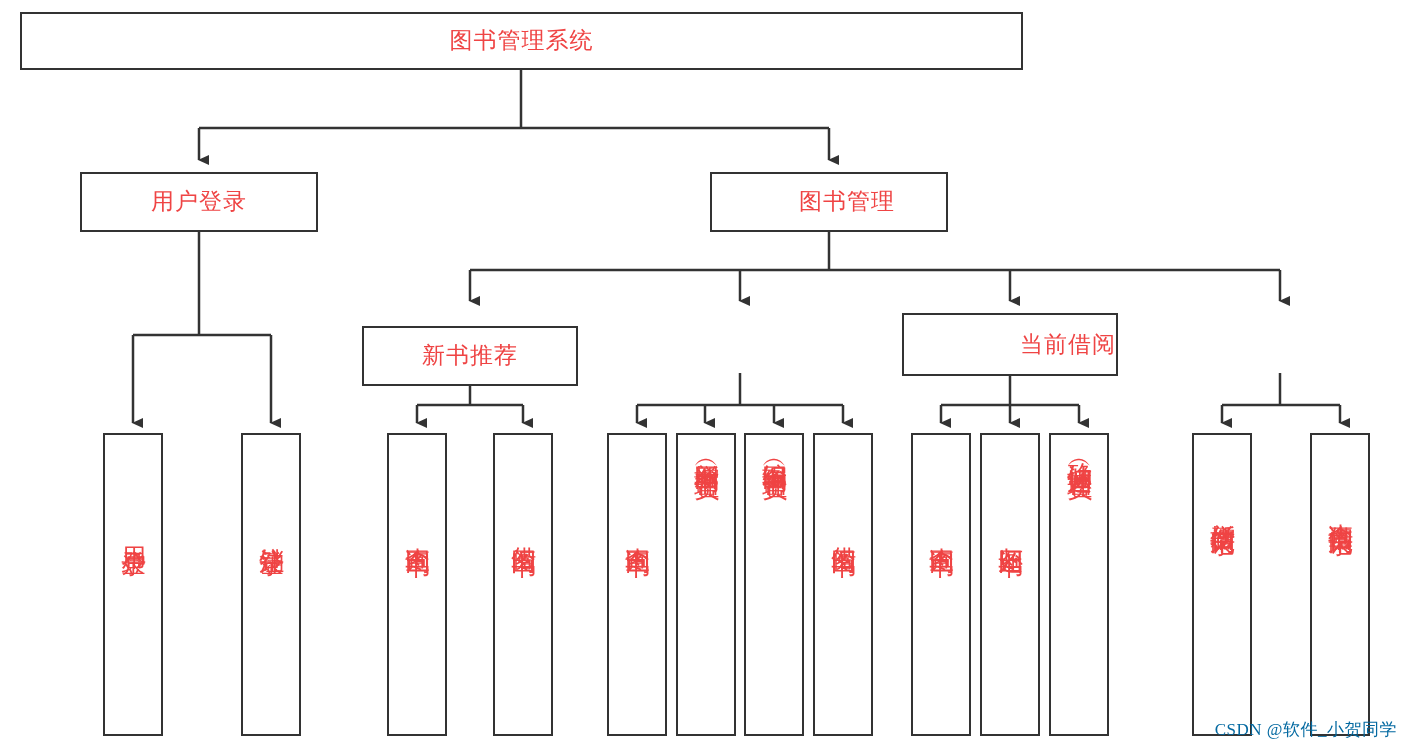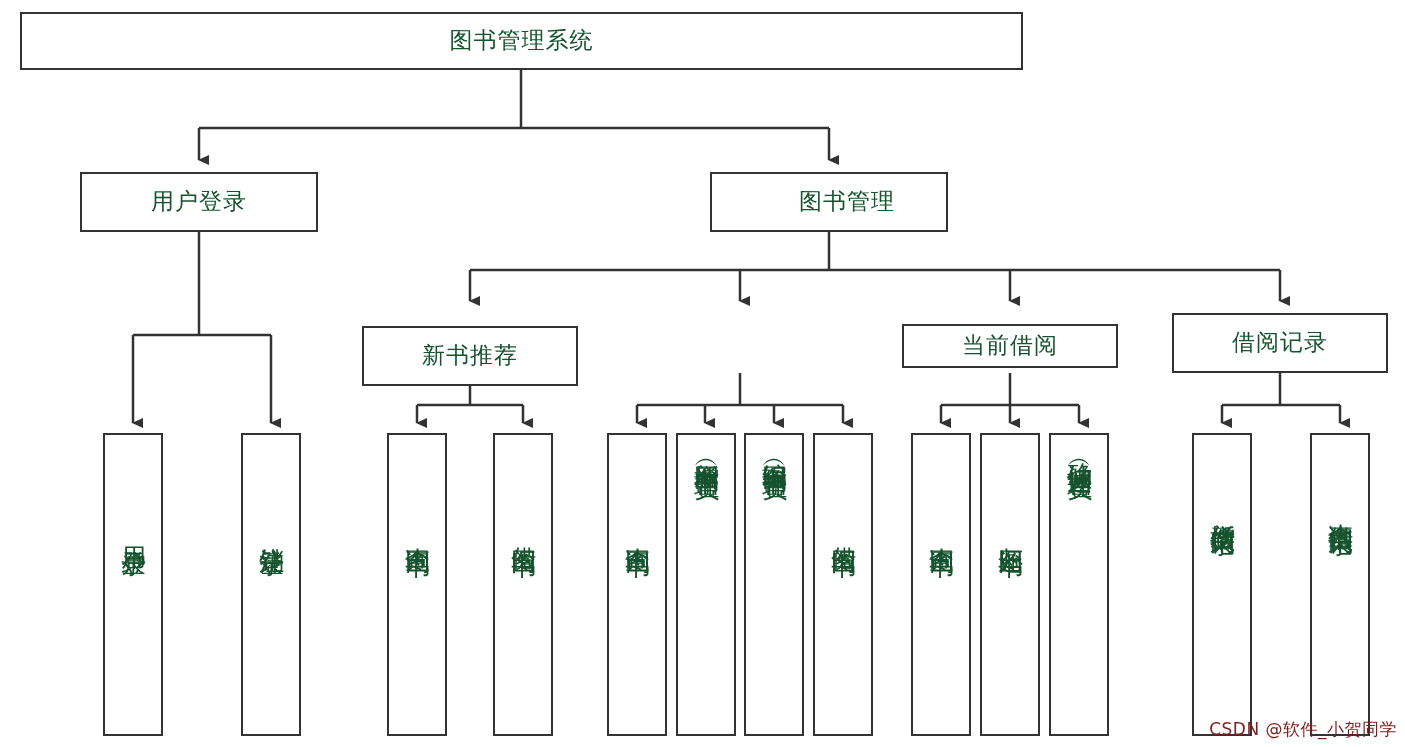--- a/index.html
+++ b/index.html
@@ -21,21 +21,21 @@
     display:flex;
     align-items:center;
     justify-content:center;
     color:#2b2b2b;
   }
   .node .lbl{
     font-size:23px;
     line-height:1.18;
     letter-spacing:1px;
     white-space:nowrap;
-    color:#14532d;
+    color:#ef4444;
   }
   .node.vertical{
     align-items:flex-start;
     padding-top:8px;
   }
   .node.vertical .lbl{
     writing-mode:vertical-rl;
     text-orientation:upright;
     font-size:25px;
     line-height:1.06;
@@ -44,24 +44,25 @@
     display:block;
     margin:0 auto;
   }
   .node.vertical.mid .lbl{margin-top:84px;}
   .node.vertical.mid2 .lbl{margin-top:60px;}
 
   .watermark{
     position:absolute;
     right:8px;bottom:6px;
     font-size:17px;
-    color:#7f1d1d;
+    color:#0369a1;
     letter-spacing:0.5px;
     white-space:nowrap;
     user-select:none;
+    font-family:Liberation Serif, serif;
   }
 </style>
 </head>
 <body>
 
 <div id="canvas">
 
   <svg class="edges" viewBox="0 0 1405 747">
     <defs>
       <marker id="arw" markerWidth="10" markerHeight="11" refX="5" refY="10" orient="auto" markerUnits="userSpaceOnUse">
@@ -119,25 +120,22 @@
   <div class="node" style="left:80px;top:172px;width:238px;height:60px;">
     <span class="lbl">用户登录</span>
   </div>
   <div class="node" style="left:710px;top:172px;width:238px;height:60px;padding-left:36px;">
     <span class="lbl">图书管理</span>
   </div>
 
   <div class="node" style="left:362px;top:326px;width:216px;height:60px;">
     <span class="lbl">新书推荐</span>
   </div>
-  <div class="node" style="left:902px;top:324px;width:216px;height:44px;">
+  <div class="node" style="left:902px;top:313px;width:216px;height:63px;justify-content:flex-end;">
     <span class="lbl">当前借阅</span>
-  </div>
-  <div class="node" style="left:1172px;top:313px;width:216px;height:60px;">
-    <span class="lbl">借阅记录</span>
   </div>
 
   <div class="node vertical mid" style="left:103px;top:433px;width:60px;height:303px;">
     <span class="lbl">用户登录</span>
   </div>
   <div class="node vertical mid" style="left:241px;top:433px;width:60px;height:303px;">
     <span class="lbl">注销登录</span>
   </div>
 
   <div class="node vertical mid" style="left:387px;top:433px;width:60px;height:303px;">

